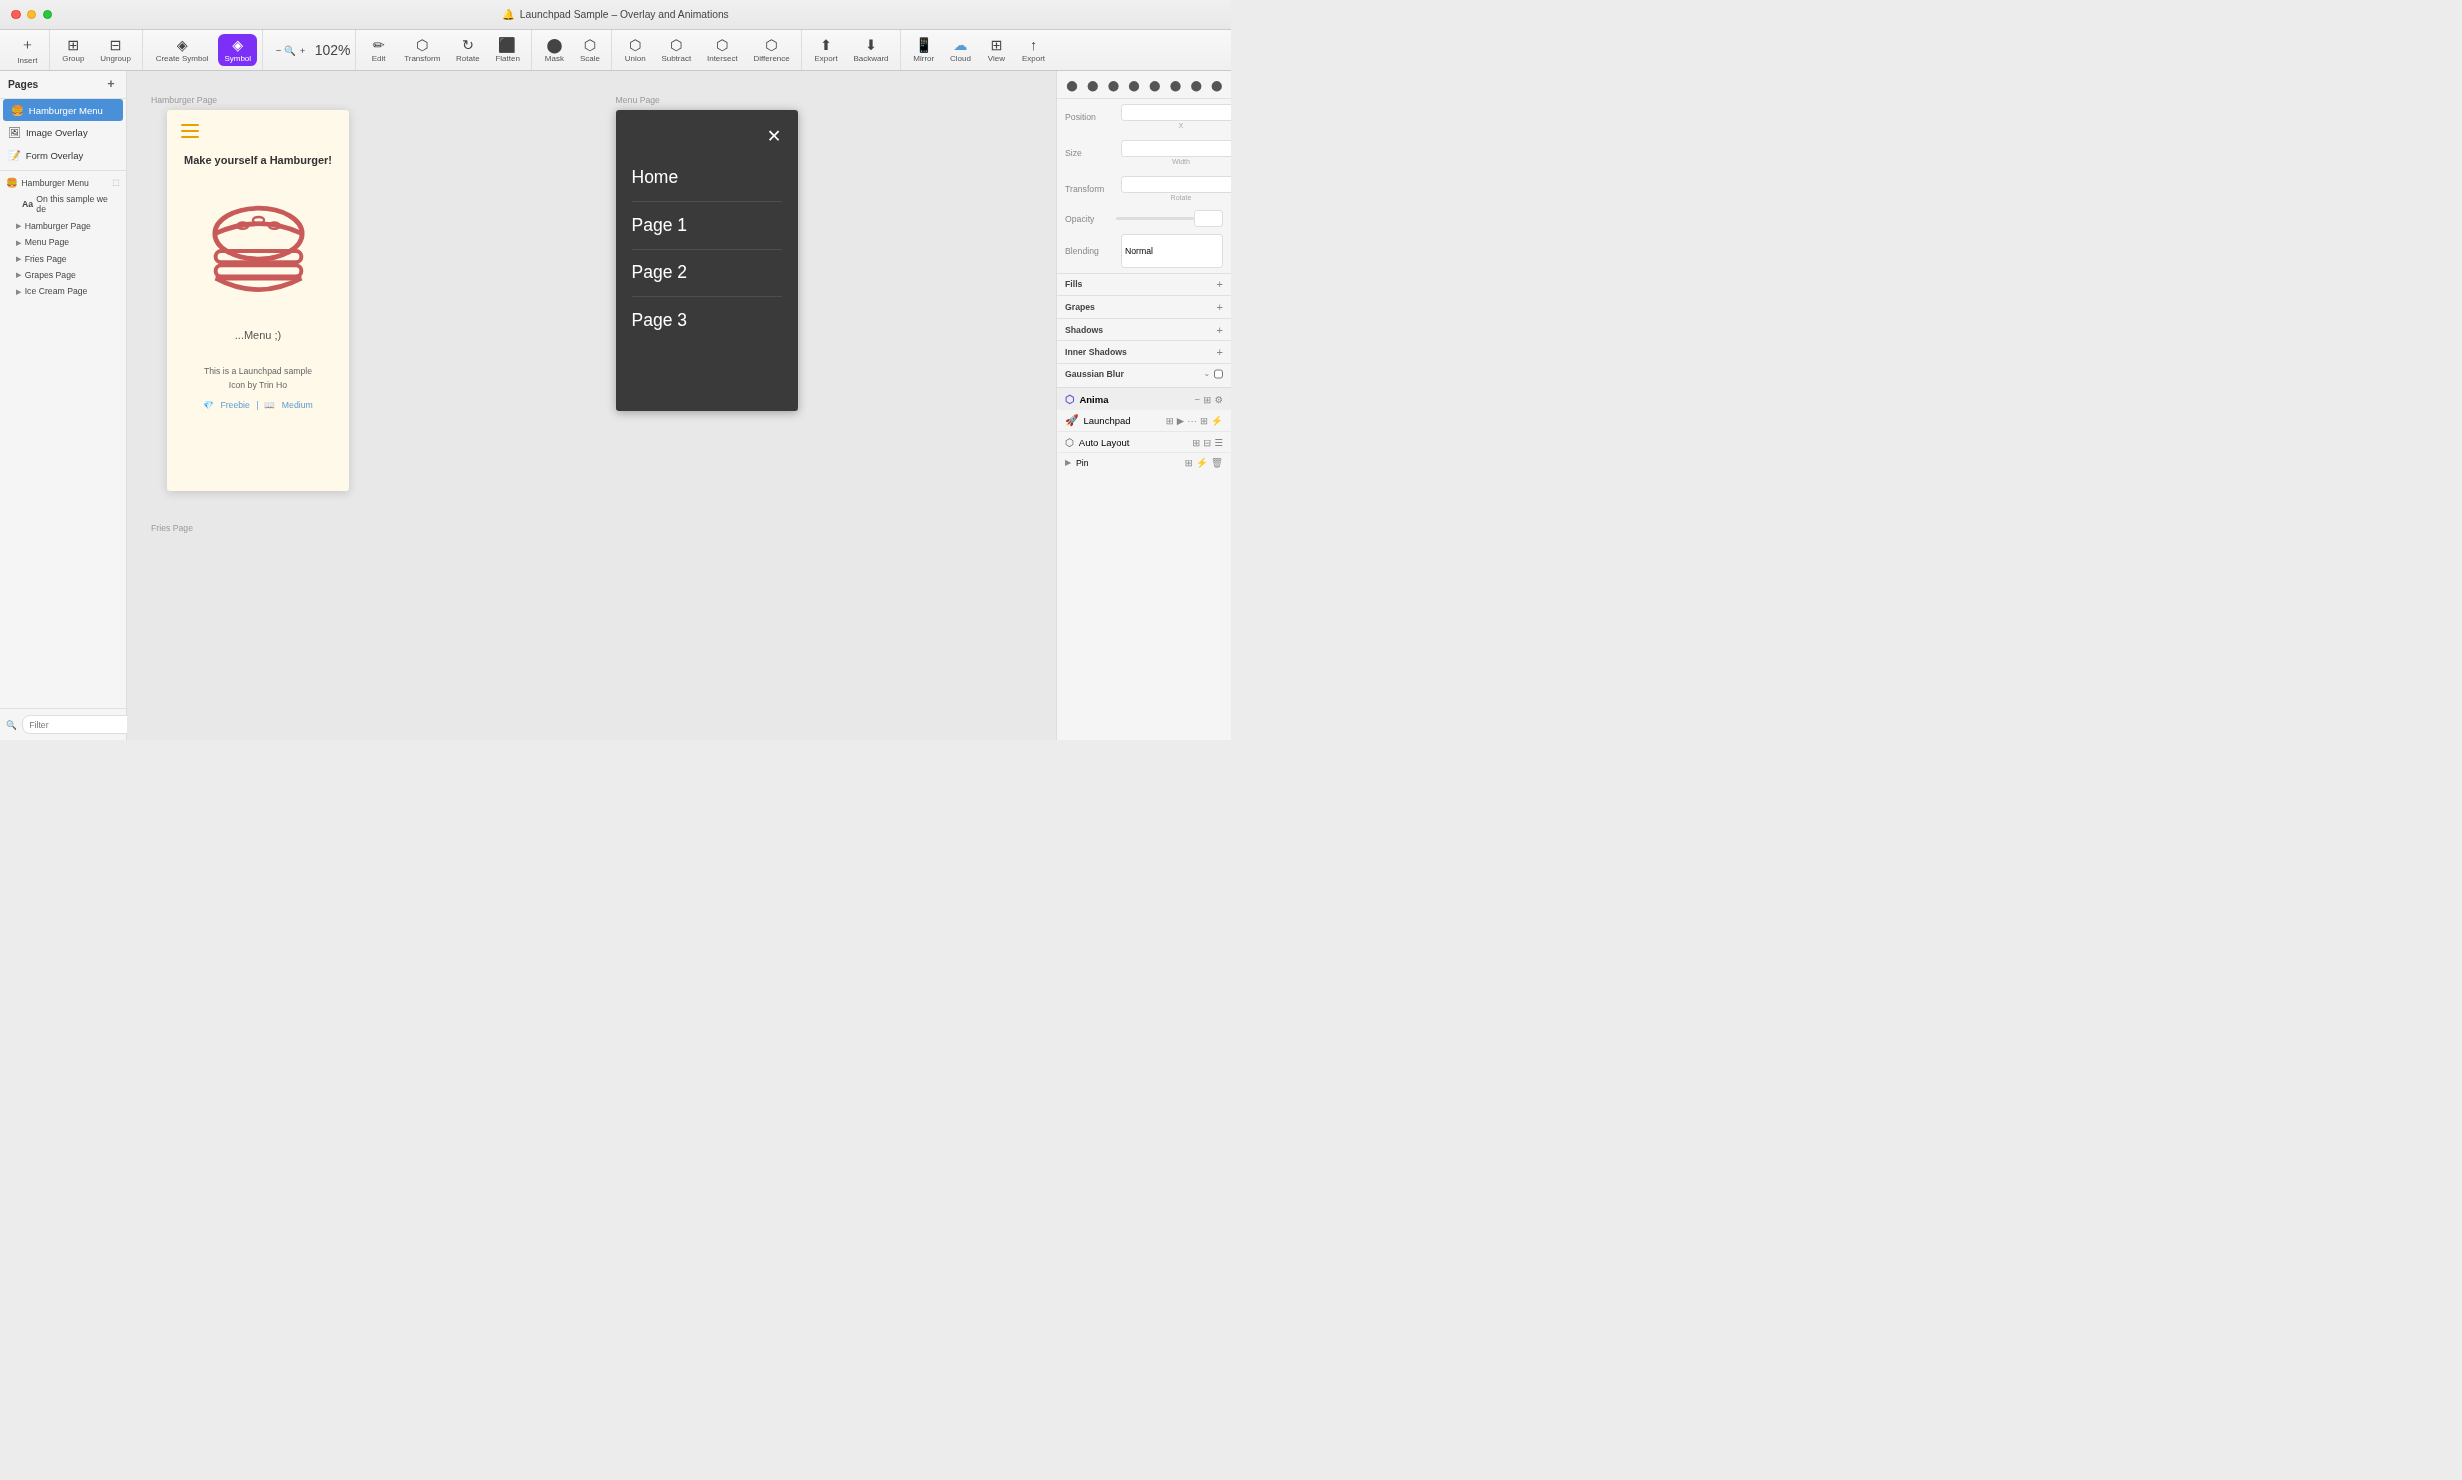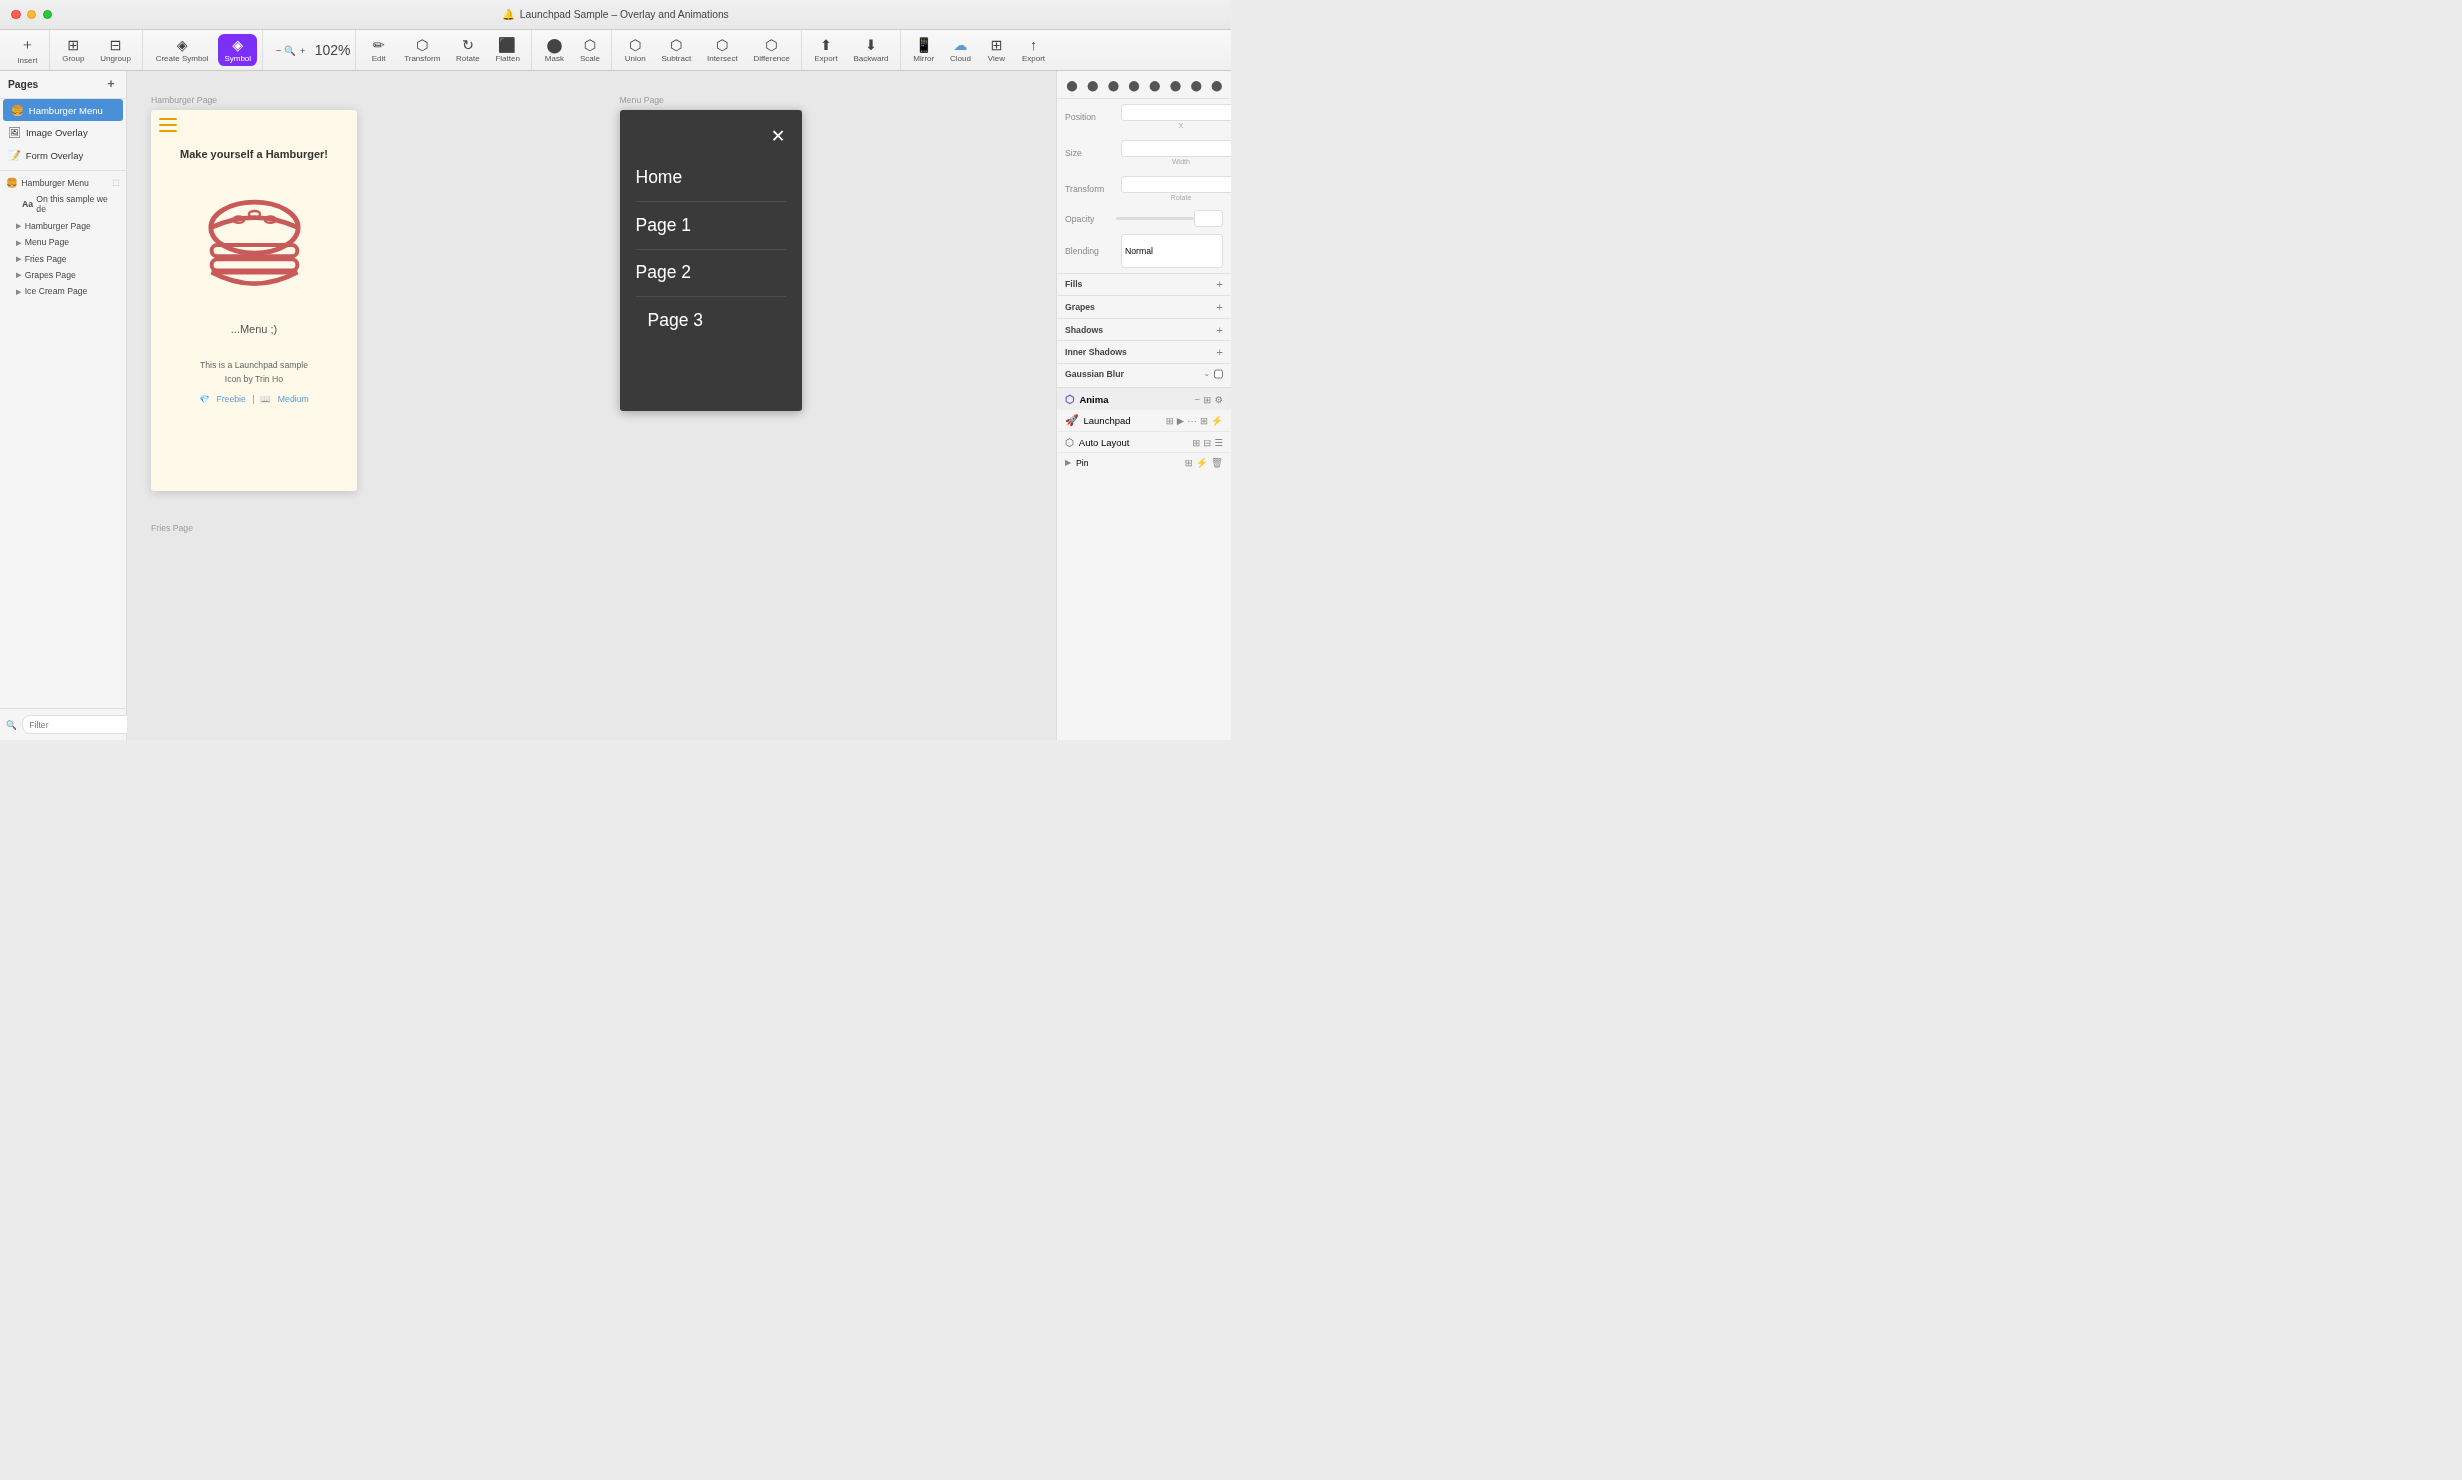--- a/index.html
+++ b/index.html
@@ -183,28 +183,29 @@
     }
     .canvas-frame {
       display: flex;
       flex-direction: column;
     }
 
     
     .phone-frame {
       background: #fef9e8;
       border-radius: 3.2px;
-      width: 206px;
+      width: 182px;
       min-height: 381px;
-      padding: 8px;
+      padding: 14px;
       display: flex;
       flex-direction: column;
       align-items: center;
       position: relative;
       box-shadow: 0 1.6px 9.5px rgba(0,0,0,0.15);
+      margin-left: 16px;
     }
     .hamburger-icon {
       align-self: flex-start;
       display: flex;
       flex-direction: column;
       gap: 4px;
       cursor: pointer;
     }
     .hamburger-line {
       width: 17.5px;
@@ -263,21 +264,21 @@
       cursor: pointer;
       margin-bottom: 8px;
     }
     .menu-item {
       color: white;
       font-size: 17.5px;
       padding: 12.7px 0;
       border-bottom: 0.8px solid rgba(255,255,255,0.1);
       cursor: pointer;
     }
-    .menu-item:last-child { border-bottom: none; margin-left: 12px; }
+    .menu-item:last-child { border-bottom: none; }
 
     
     .fries-frame {
       background: #fde8d8;
       border-radius: 3.2px;
       width: 182px;
       min-height: 127px;
       padding: 16px;
       box-shadow: 0 1.6px 9.5px rgba(0,0,0,0.15);
     }

